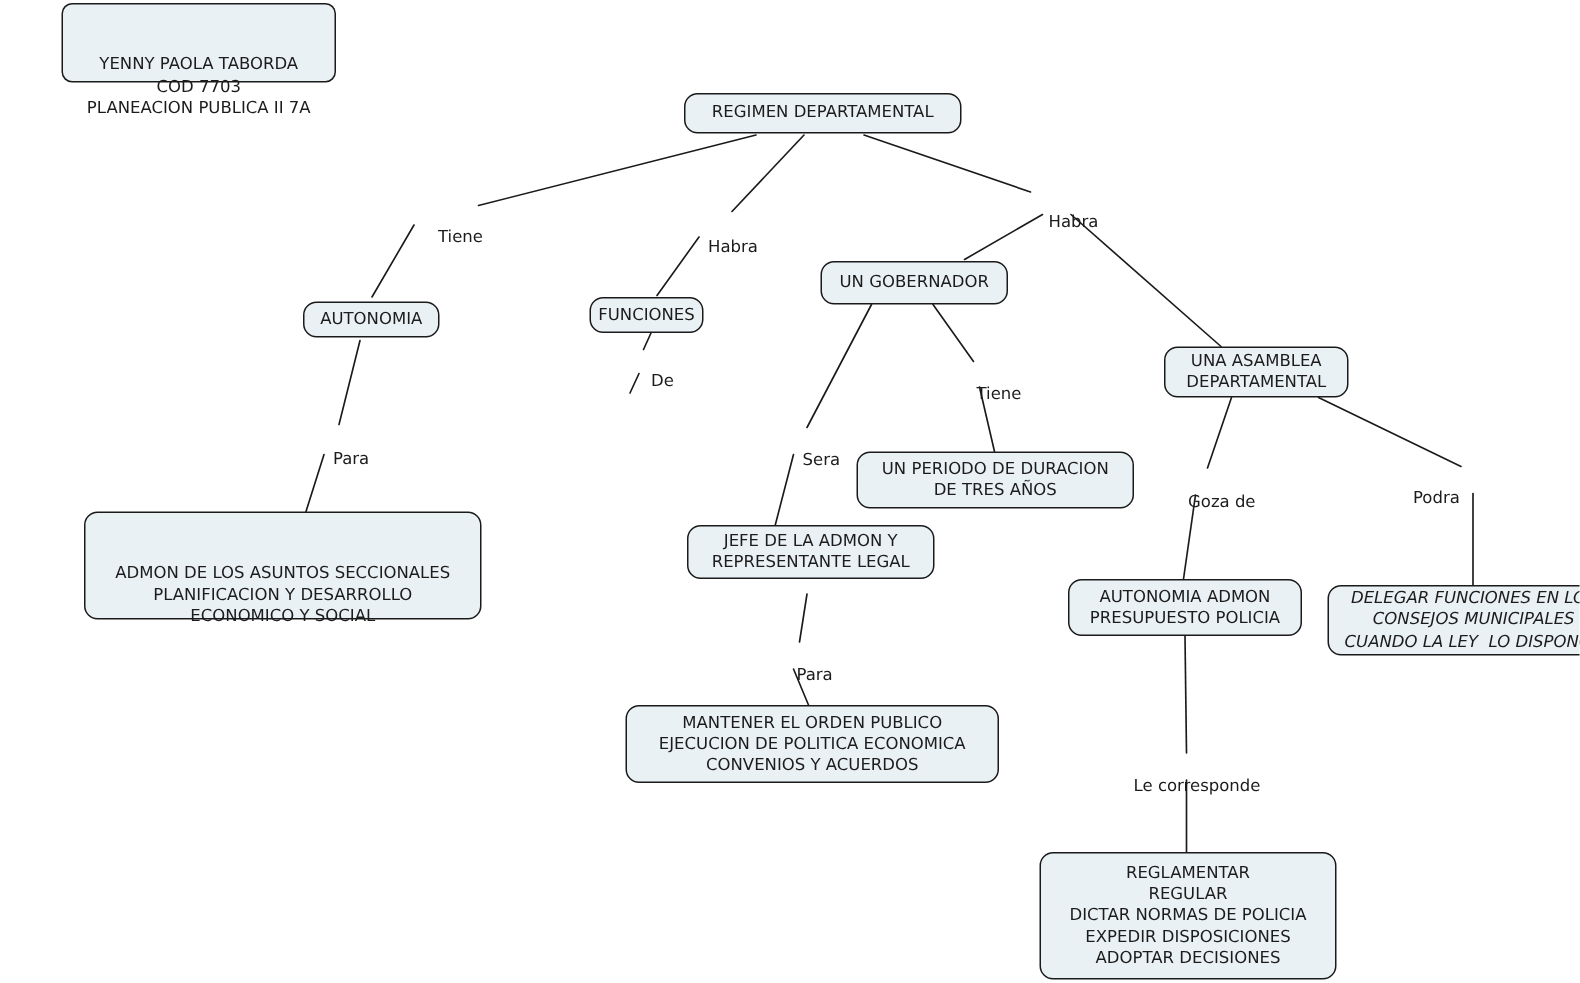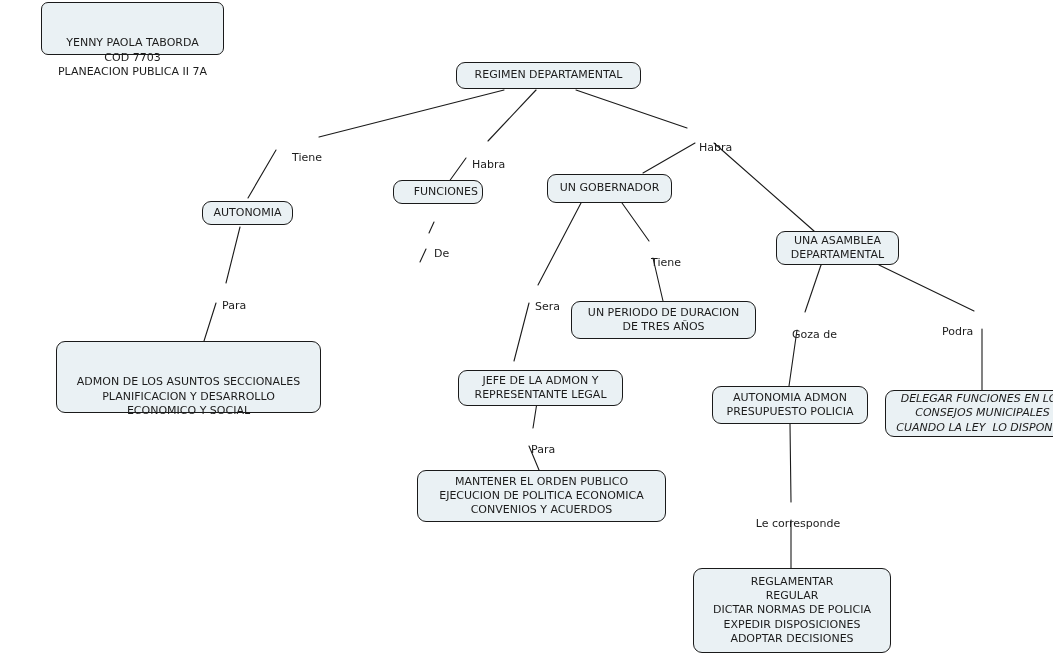--- a/index.html
+++ b/index.html
@@ -117,21 +117,21 @@
   </div>
 
   <div class="node vcenter" style="left:420px; top:62px; width:185px; height:27px;">
     <span class="node-text">REGIMEN DEPARTAMENTAL</span>
   </div>
 
   <div class="node vcenter" style="left:166px; top:201px; width:91px; height:24px;">
     <span class="node-text">AUTONOMIA</span>
   </div>
 
-  <div class="node vcenter" style="left:357px; top:180px; width:90px; height:24px;justify-content:flex-end;">
+  <div class="node vcenter" style="left:357px; top:198px; width:76px; height:24px;">
     <span class="node-text">FUNCIONES</span>
   </div>
 
   <div class="node vcenter" style="left:511px; top:174px; width:125px; height:29px;">
     <span class="node-text">UN GOBERNADOR</span>
   </div>
 
   <div class="node vcenter" style="left:740px; top:231px; width:123px; height:34px;">
     <span class="node-text">UNA ASAMBLEA
 DEPARTAMENTAL</span>
@@ -142,21 +142,21 @@
     <span class="node-text">ADMON DE LOS ASUNTOS SECCIONALES
 PLANIFICACION Y DESARROLLO
 ECONOMICO Y SOCIAL</span>
   </div>
 
   <div class="node vcenter" style="left:535px; top:301px; width:185px; height:38px;">
     <span class="node-text">UN PERIODO DE DURACION
 DE TRES AÑOS</span>
   </div>
 
-  <div class="node vcenter" style="left:422px; top:370px; width:165px; height:36px;">
+  <div class="node vcenter" style="left:422px; top:350px; width:165px; height:36px;">
     <span class="node-text">JEFE DE LA ADMON Y
 REPRESENTANTE LEGAL</span>
   </div>
 
   <div class="node vcenter" style="left:381px; top:470px; width:249px; height:52px;">
     <span class="node-text">MANTENER EL ORDEN PUBLICO
 EJECUCION DE POLITICA ECONOMICA
 CONVENIOS Y ACUERDOS</span>
   </div>
 

